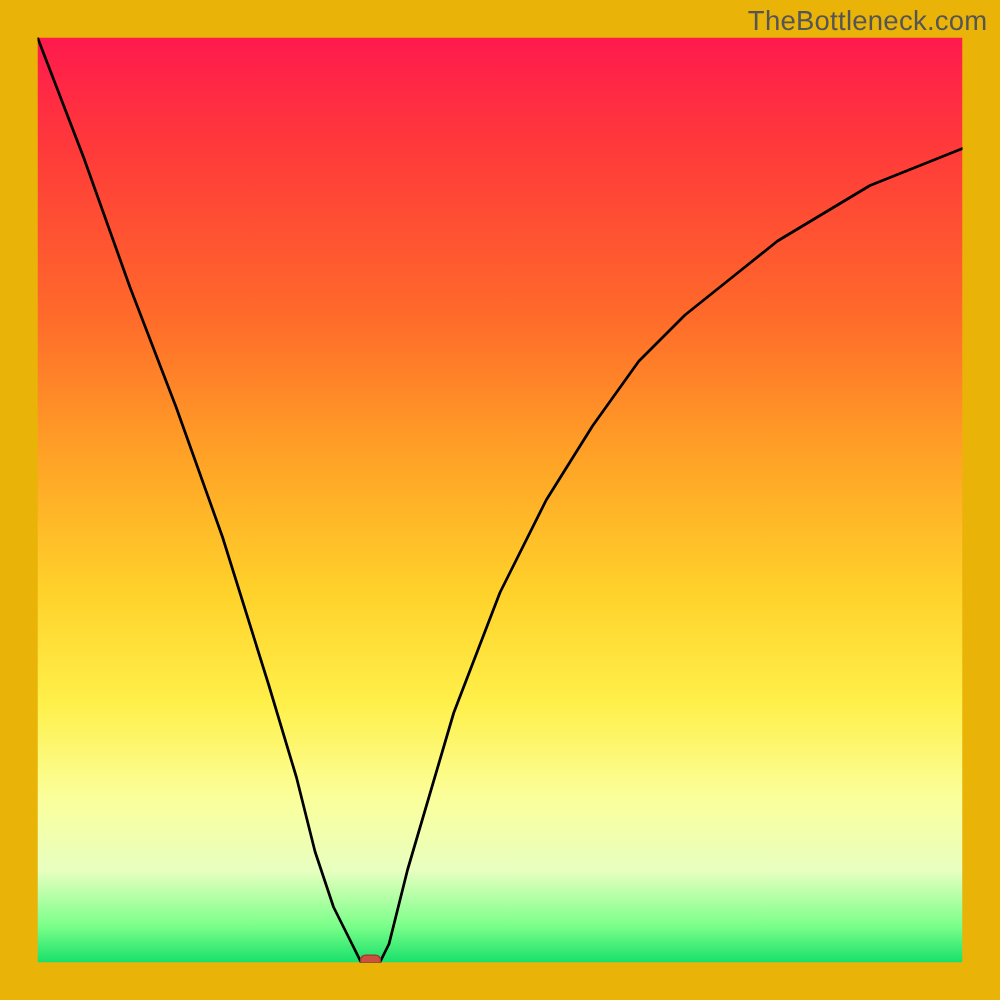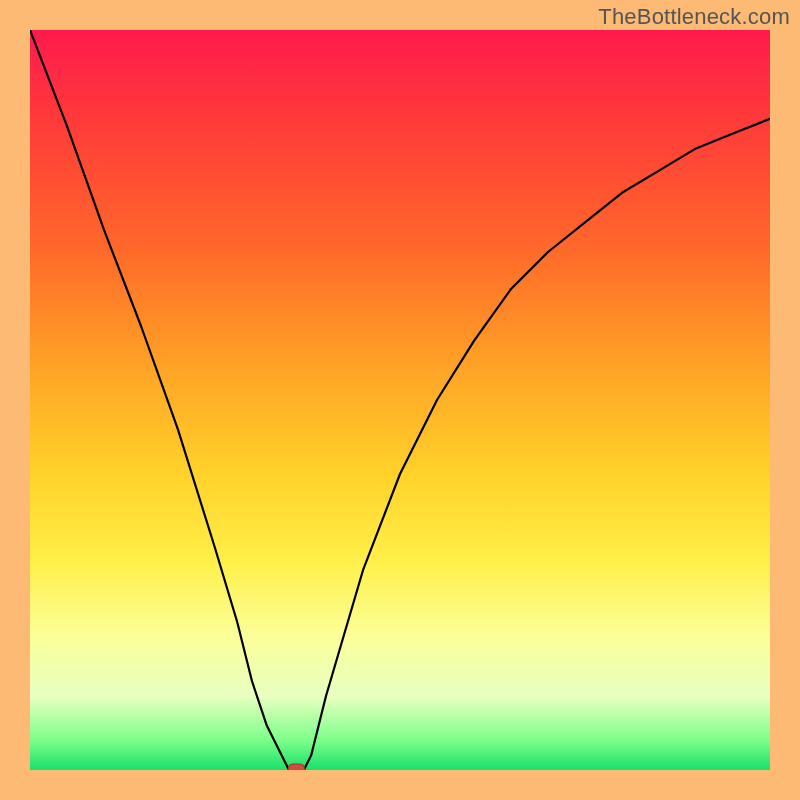--- a/index.html
+++ b/index.html
@@ -8,21 +8,21 @@
     width: 800px;
     height: 800px;
     background: #ffffff;
     font-family: Arial, Helvetica, sans-serif;
     overflow: hidden;
   }
   .frame {
     position: relative;
     width: 800px;
     height: 800px;
-    background: #fdba74;
+    background: #eab308;
     box-sizing: border-box;
   }
   .watermark {
     position: absolute;
     top: 4px;
     right: 10px;
     color: #555555;
     font-size: 22px;
     font-weight: 500;
     letter-spacing: 0.2px;

